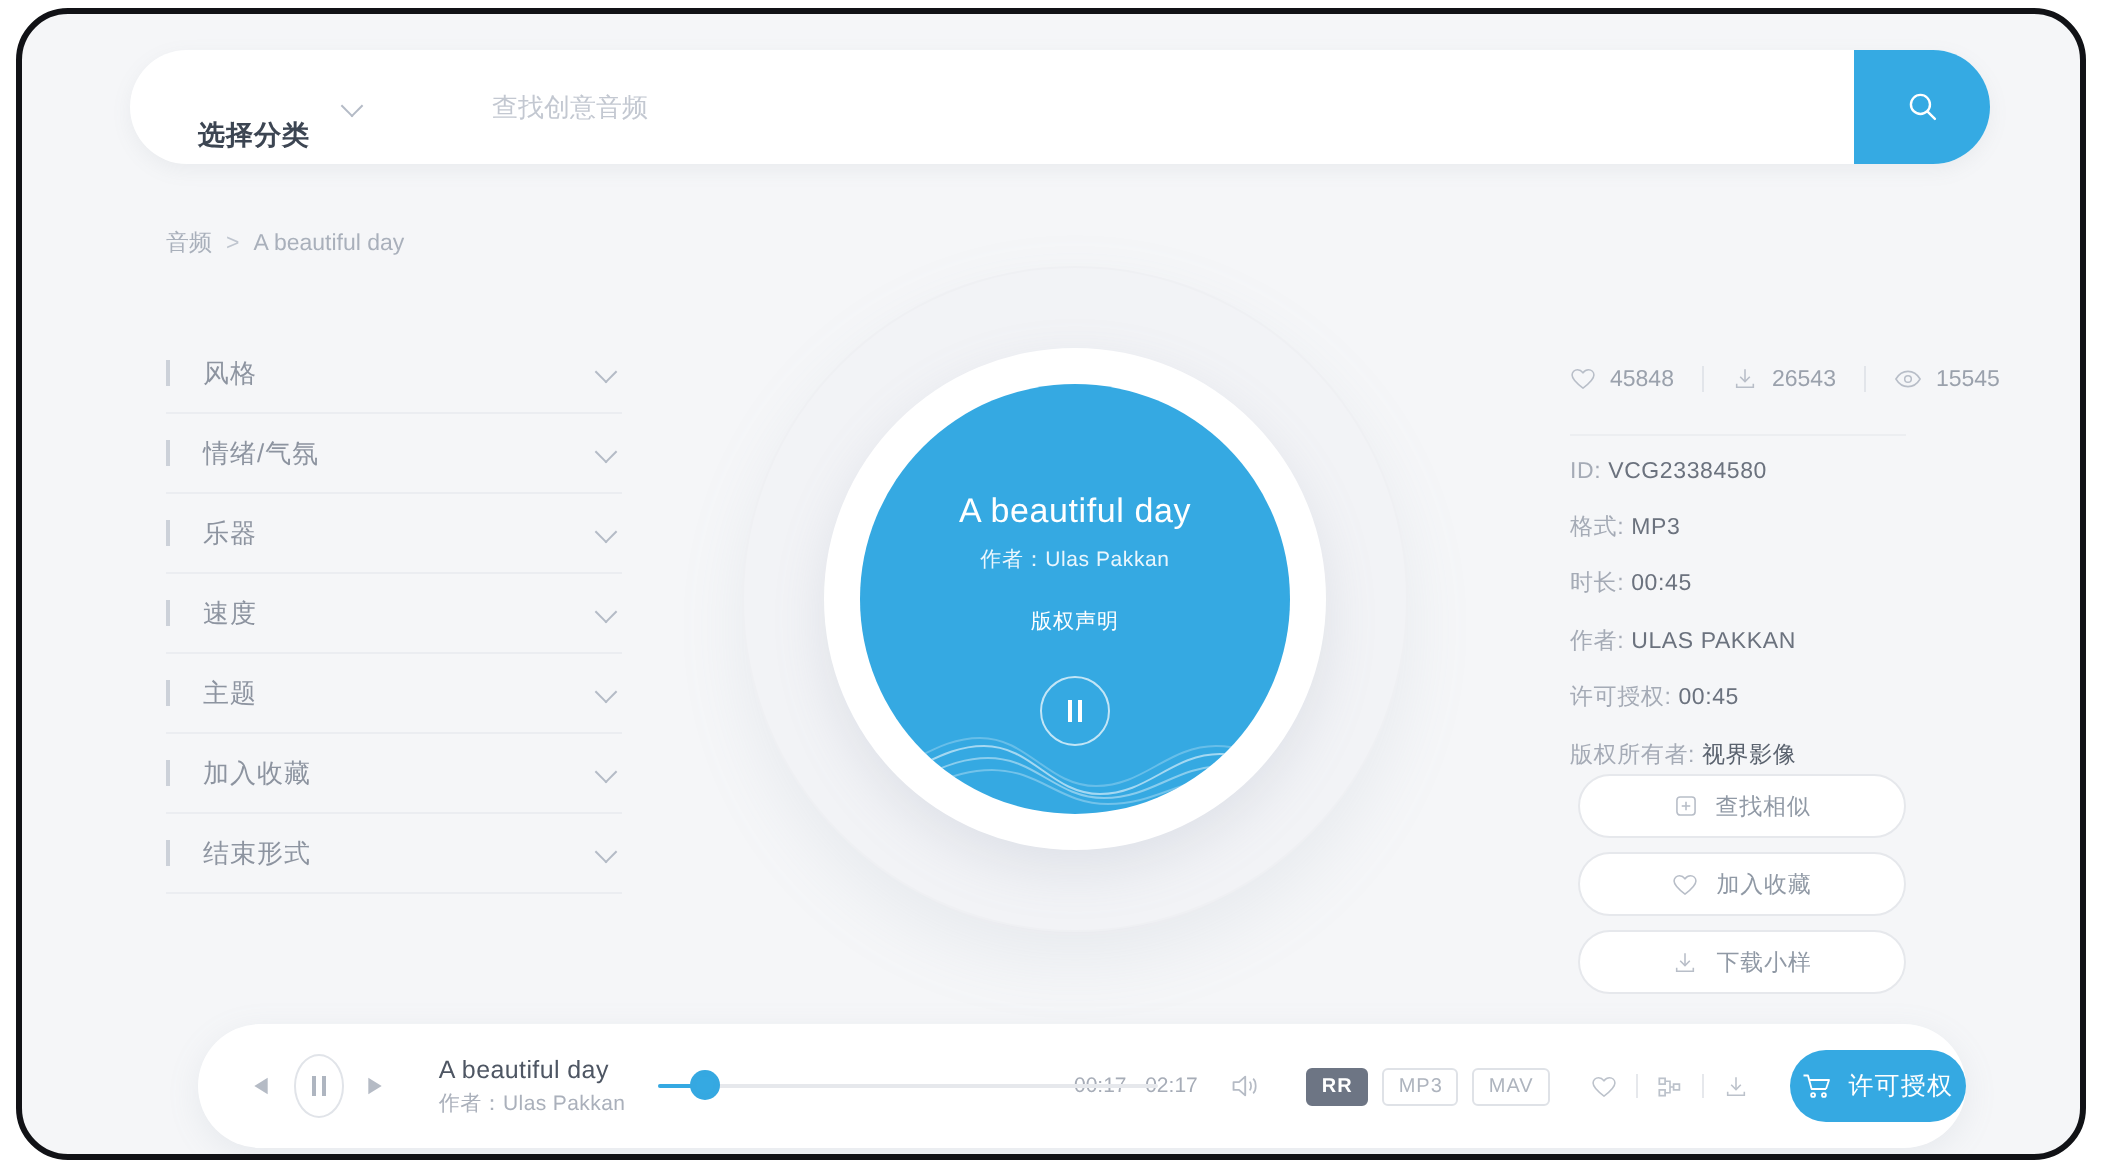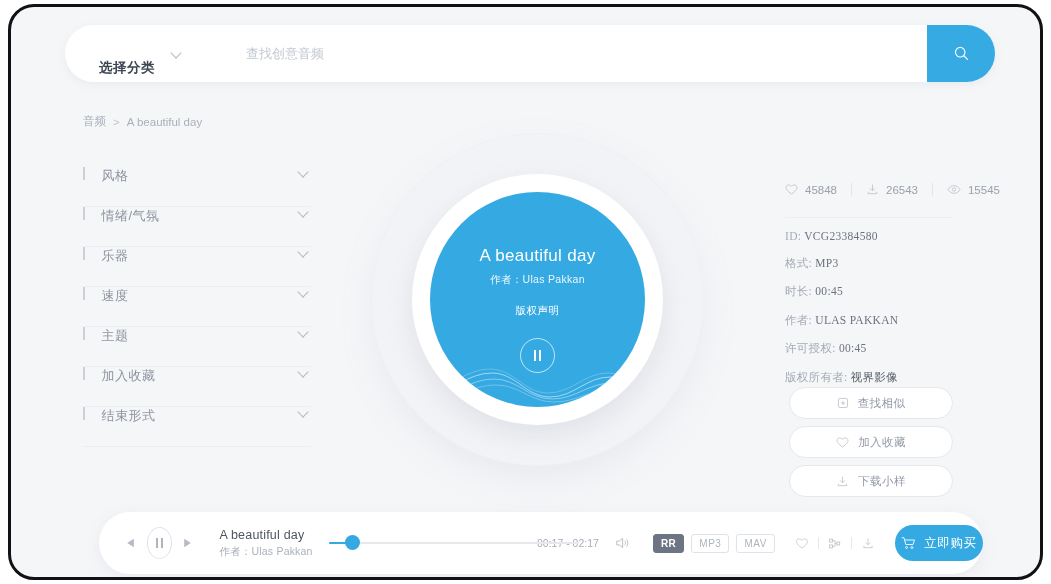--- a/index.html
+++ b/index.html
@@ -52,21 +52,21 @@
   
   .breadcrumb{
     position:absolute;left:72px;top:107px;
     font-size:11.5px;color:#a9b0bb;display:flex;align-items:center;gap:7px;
   }
   .breadcrumb .sep{color:#bfc5cf;}
   .breadcrumb .crumb{cursor:pointer;}
   
   .sidebar{position:absolute;left:72px;top:160px;width:228px;}
   .side-item{
-    position:relative;height:39px;display:flex;align-items:flex-start;
+    position:relative;height:39px;display:flex;align-items:center;
     border-bottom:1px solid #ebedf1;cursor:pointer;
   }
   .side-item .bar{
     width:1.5px;height:13px;background:#ccd1d9;margin-right:17px;flex:none;
   }
   .side-item .txt{font-size:13px;color:#8d94a0;letter-spacing:.5px;flex:1;}
   .side-item .chev{margin-right:2px;}
   
   .disc-wrap{position:absolute;left:339px;top:105px;width:375px;height:375px;}
   .ring-outer{
@@ -98,21 +98,21 @@
   .stats{
     position:absolute;left:774px;top:176px;
     display:flex;align-items:center;font-size:11.5px;color:#9aa1ac;
   }
   .stats .cell{display:flex;align-items:center;gap:7px;cursor:pointer;}
   .stats .pipe{width:1px;height:13px;background:#e2e5ea;margin:0 14px;}
   .divider{
     position:absolute;left:774px;top:210px;width:168px;height:1px;background:#eceef1;
   }
   .meta{position:absolute;left:774px;top:223px;}
-  .meta-row{font-size:11.5px;color:#a5abb6;margin-bottom:13.5px;letter-spacing:.3px;font-family:Liberation Serif, serif;}
+  .meta-row{font-size:11.5px;color:#a5abb6;margin-bottom:13.5px;letter-spacing:.3px;}
   .meta-row b{color:#6b727e;font-weight:normal;}
   .meta-row .hl{color:#5a626e;}
   .actions{position:absolute;left:778px;top:380px;width:164px;}
   .act-btn{
     height:30px;border:1px solid #e6e8ec;border-radius:16px;background:#fff;
     display:flex;align-items:center;justify-content:center;gap:9px;
     font-size:11.5px;color:#9099a5;margin-bottom:7px;cursor:pointer;letter-spacing:.4px;
   }
   
   .player{
@@ -381,17 +381,17 @@
         </svg>
       </span>
     </div>
     <button class="buy">
       <svg width="15" height="14" viewBox="0 0 20 18">
         <polyline points="1,2 4,2 6.4,11 16,11" fill="none" stroke="#ffffff" stroke-width="1.2" stroke-linejoin="round"></polyline>
         <polyline points="5.2,5 18,5 16,11" fill="none" stroke="#ffffff" stroke-width="1.2" stroke-linejoin="round"></polyline>
         <circle cx="7.4" cy="15" r="1.3" fill="none" stroke="#ffffff" stroke-width="1.2"></circle>
         <circle cx="14.6" cy="15" r="1.3" fill="none" stroke="#ffffff" stroke-width="1.2"></circle>
       </svg>
-      <span>立即购买</span>
+      <span>许可授权</span>
     </button>
   </div>
 
 </div>
 
 </body></html>

